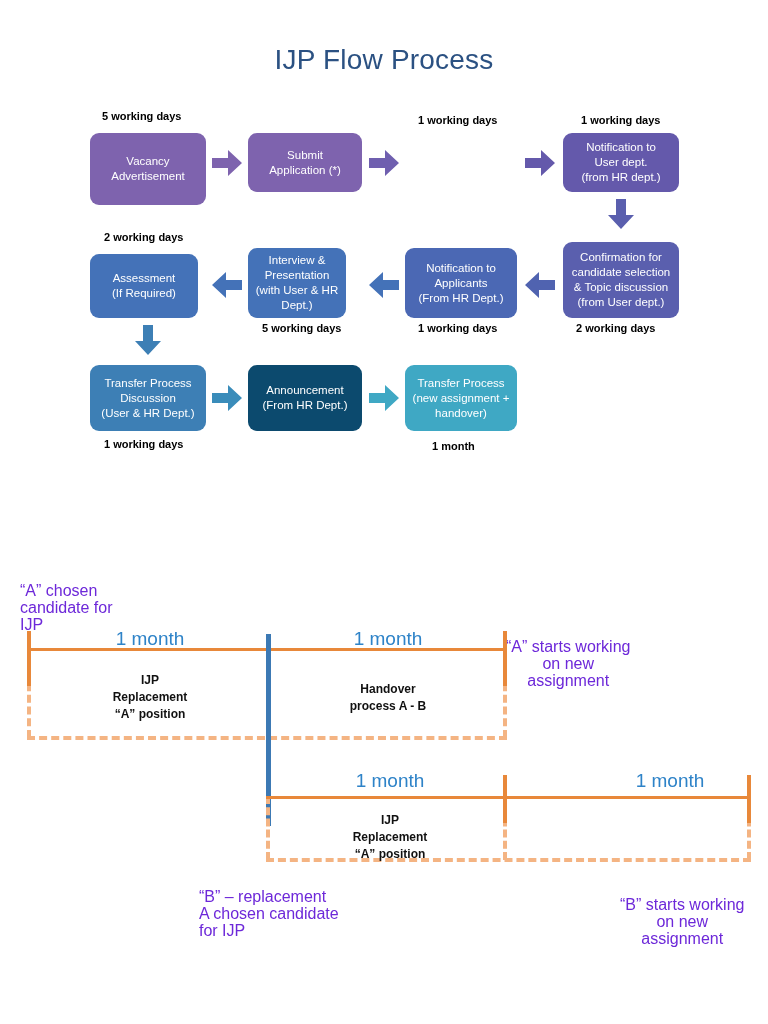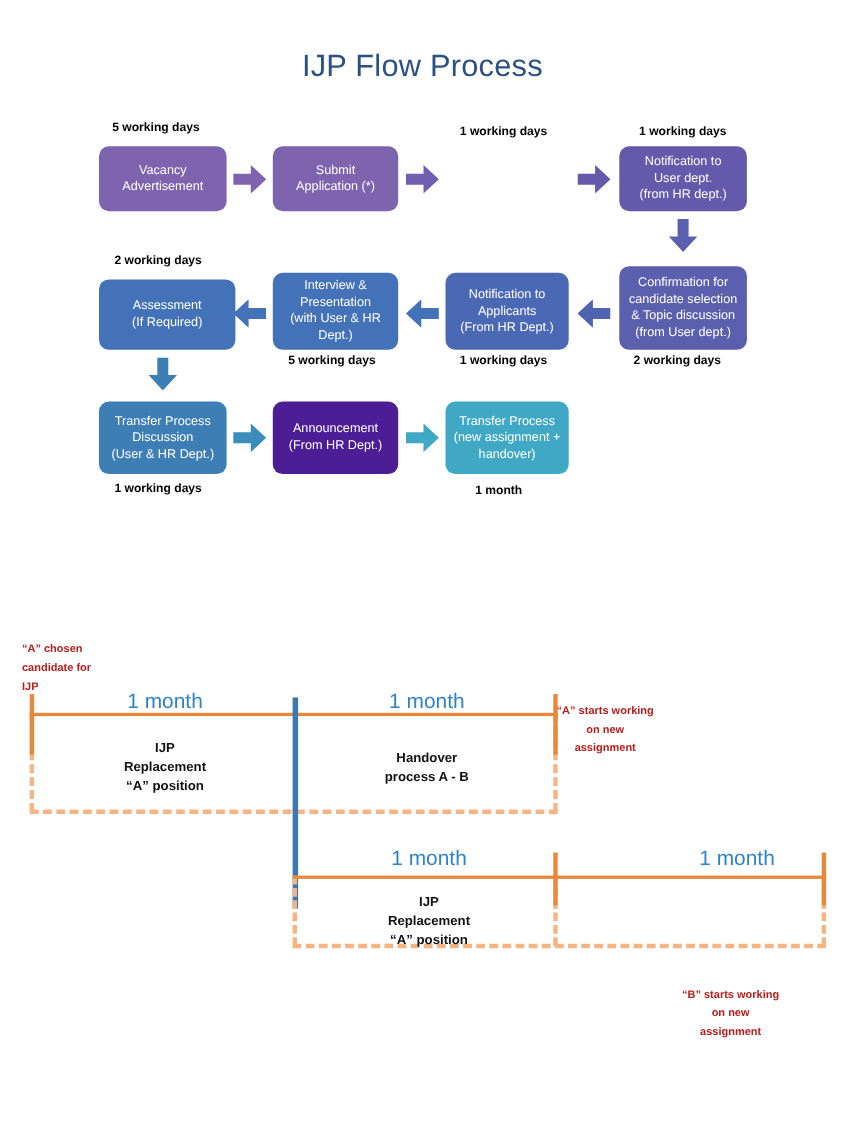--- a/index.html
+++ b/index.html
@@ -61,23 +61,23 @@
     white-space: nowrap;
   }
 
   
   .arrow { position: absolute; }
   .arrow svg { display: block; }
 
   
   .tl-label {
     position: absolute;
-    font-size: 10px;
-    font-weight: bold;
-    color: #b91c1c;
+    font-size: 16px;
+    font-weight: normal;
+    color: #6d28d9;
     line-height: 17px;
     white-space: pre-line;
   }
   .tl-month {
     position: absolute;
     font-size: 19px;
     color: #2E83C8;
     white-space: nowrap;
     text-align: center;
   }
@@ -120,21 +120,21 @@
 <body>
 
 <div class="page">
 
   <div id="flow-title">IJP Flow Process</div>
 
   <div class="cap" style="left:102px; top:110px;">5 working days</div>
   <div class="cap" style="left:418px; top:114px;">1 working days</div>
   <div class="cap" style="left:581px; top:114px;">1 working days</div>
 
-  <div class="fbox" style="left:90px;  top:133px; width:116px; height:59px; background:#7E63AE;">Vacancy
+  <div class="fbox" style="left:90px;  top:133px; width:116px; height:72px; background:#7E63AE;">Vacancy
 Advertisement</div>
   <div class="fbox" style="left:248px; top:133px; width:114px; height:59px; background:#7E63AE;">Submit
 Application (*)</div>
   <div class="fbox" style="left:563px; top:133px; width:116px; height:59px; background:#6459AB;">Notification to
 User dept.
 (from HR dept.)</div>
 
   <div class="arrow" style="left:212px; top:150px;">
     <svg width="30" height="26" viewBox="0 0 30 26">
         <path d="M0 8 H16 V0 L30 13 L16 26 V18 H0 Z" fill="#7E63AE"></path>
@@ -152,23 +152,23 @@
   </div>
 
   <div class="arrow" style="left:608px; top:199px;">
     <svg width="26" height="30" viewBox="0 0 26 30">
         <path d="M8 0 H18 V16 H26 L13 30 L0 16 H8 Z" fill="#5A5FAE"></path>
       </svg>
   </div>
 
   <div class="cap" style="left:104px; top:231px;">2 working days</div>
 
-  <div class="fbox" style="left:90px;  top:254px; width:124px; height:64px; background:#4472B8;">Assessment
+  <div class="fbox" style="left:90px;  top:254px; width:108px; height:64px; background:#4472B8;">Assessment
 (If Required)</div>
-  <div class="fbox" style="left:248px; top:248px; width:114px; height:70px; background:#4472B8;">Interview &amp;
+  <div class="fbox" style="left:248px; top:248px; width:98px; height:70px; background:#4472B8;">Interview &amp;
 Presentation
 (with User &amp; HR
 Dept.)</div>
   <div class="fbox" style="left:405px; top:248px; width:112px; height:70px; background:#4B68B4;">Notification to
 Applicants
 (From HR Dept.)</div>
   <div class="fbox" style="left:563px; top:242px; width:116px; height:76px; background:#5A5FAE;">Confirmation for
 candidate selection
 &amp; Topic discussion
 (from User dept.)</div>
@@ -195,21 +195,21 @@
 
   <div class="arrow" style="left:135px; top:325px;">
     <svg width="26" height="30" viewBox="0 0 26 30">
         <path d="M8 0 H18 V16 H26 L13 30 L0 16 H8 Z" fill="#3D7FB5"></path>
       </svg>
   </div>
 
   <div class="fbox" style="left:90px;  top:365px; width:116px; height:66px; background:#3D7FB5;">Transfer Process
 Discussion
 (User &amp; HR Dept.)</div>
-  <div class="fbox" style="left:248px; top:365px; width:114px; height:66px; background:#4c1d95;">Announcement
+  <div class="fbox" style="left:248px; top:365px; width:114px; height:66px; background:#0c4a6e;">Announcement
 (From HR Dept.)</div>
   <div class="fbox" style="left:405px; top:365px; width:112px; height:66px; background:#3FA8C4;">Transfer Process
 (new assignment +
 handover)</div>
 
   <div class="cap" style="left:104px; top:438px;">1 working days</div>
   <div class="cap" style="left:432px; top:440px;">1 month</div>
 
   <div class="arrow" style="left:212px; top:385px;">
     <svg width="30" height="26" viewBox="0 0 30 26">
@@ -258,17 +258,20 @@
   <div class="vtick" style="left:503px; top:775px; height:48px;"></div>
   <div class="vtick" style="left:747px; top:775px; height:48px;"></div>
 
   <div class="tl-month" style="left:340px; top:770px; width:100px;">1 month</div>
   <div class="tl-month" style="left:620px; top:770px; width:100px;">1 month</div>
 
   <div class="tl-inner" style="left:315px; top:812px; width:150px;">IJP
 Replacement
 “A” position</div>
 
+  <div class="tl-label" style="left:199px; top:888px;">“B” – replacement
+A chosen candidate
+for IJP</div>
   <div class="tl-label" style="left:620px; top:896px; text-align:center;">“B” starts working
 on new
 assignment</div>
 
 </div>
 
 </body></html>

